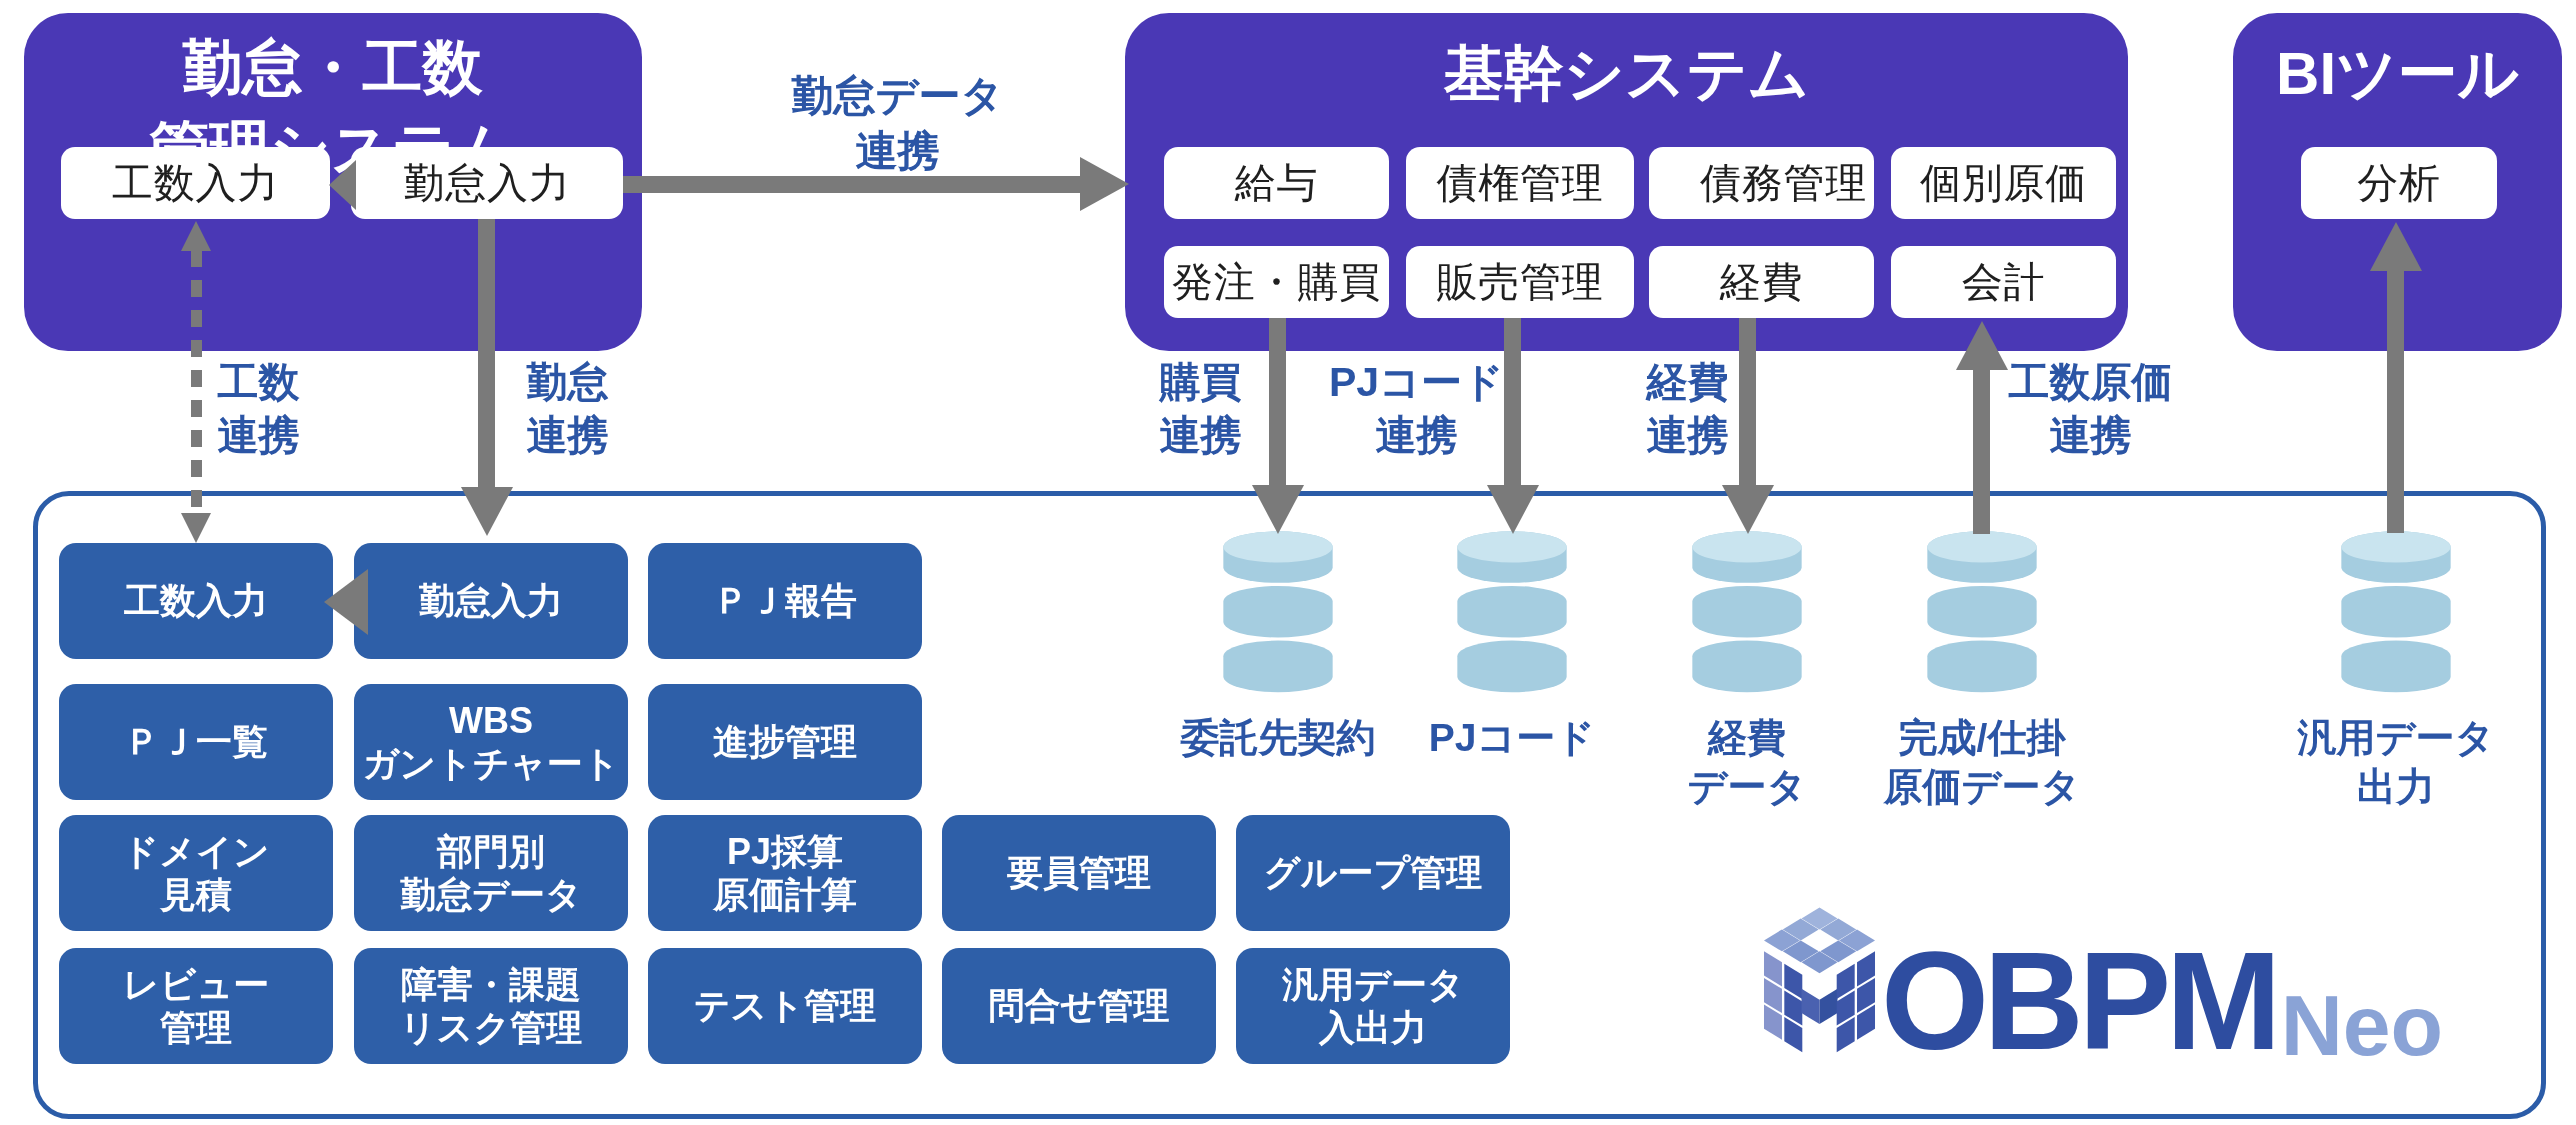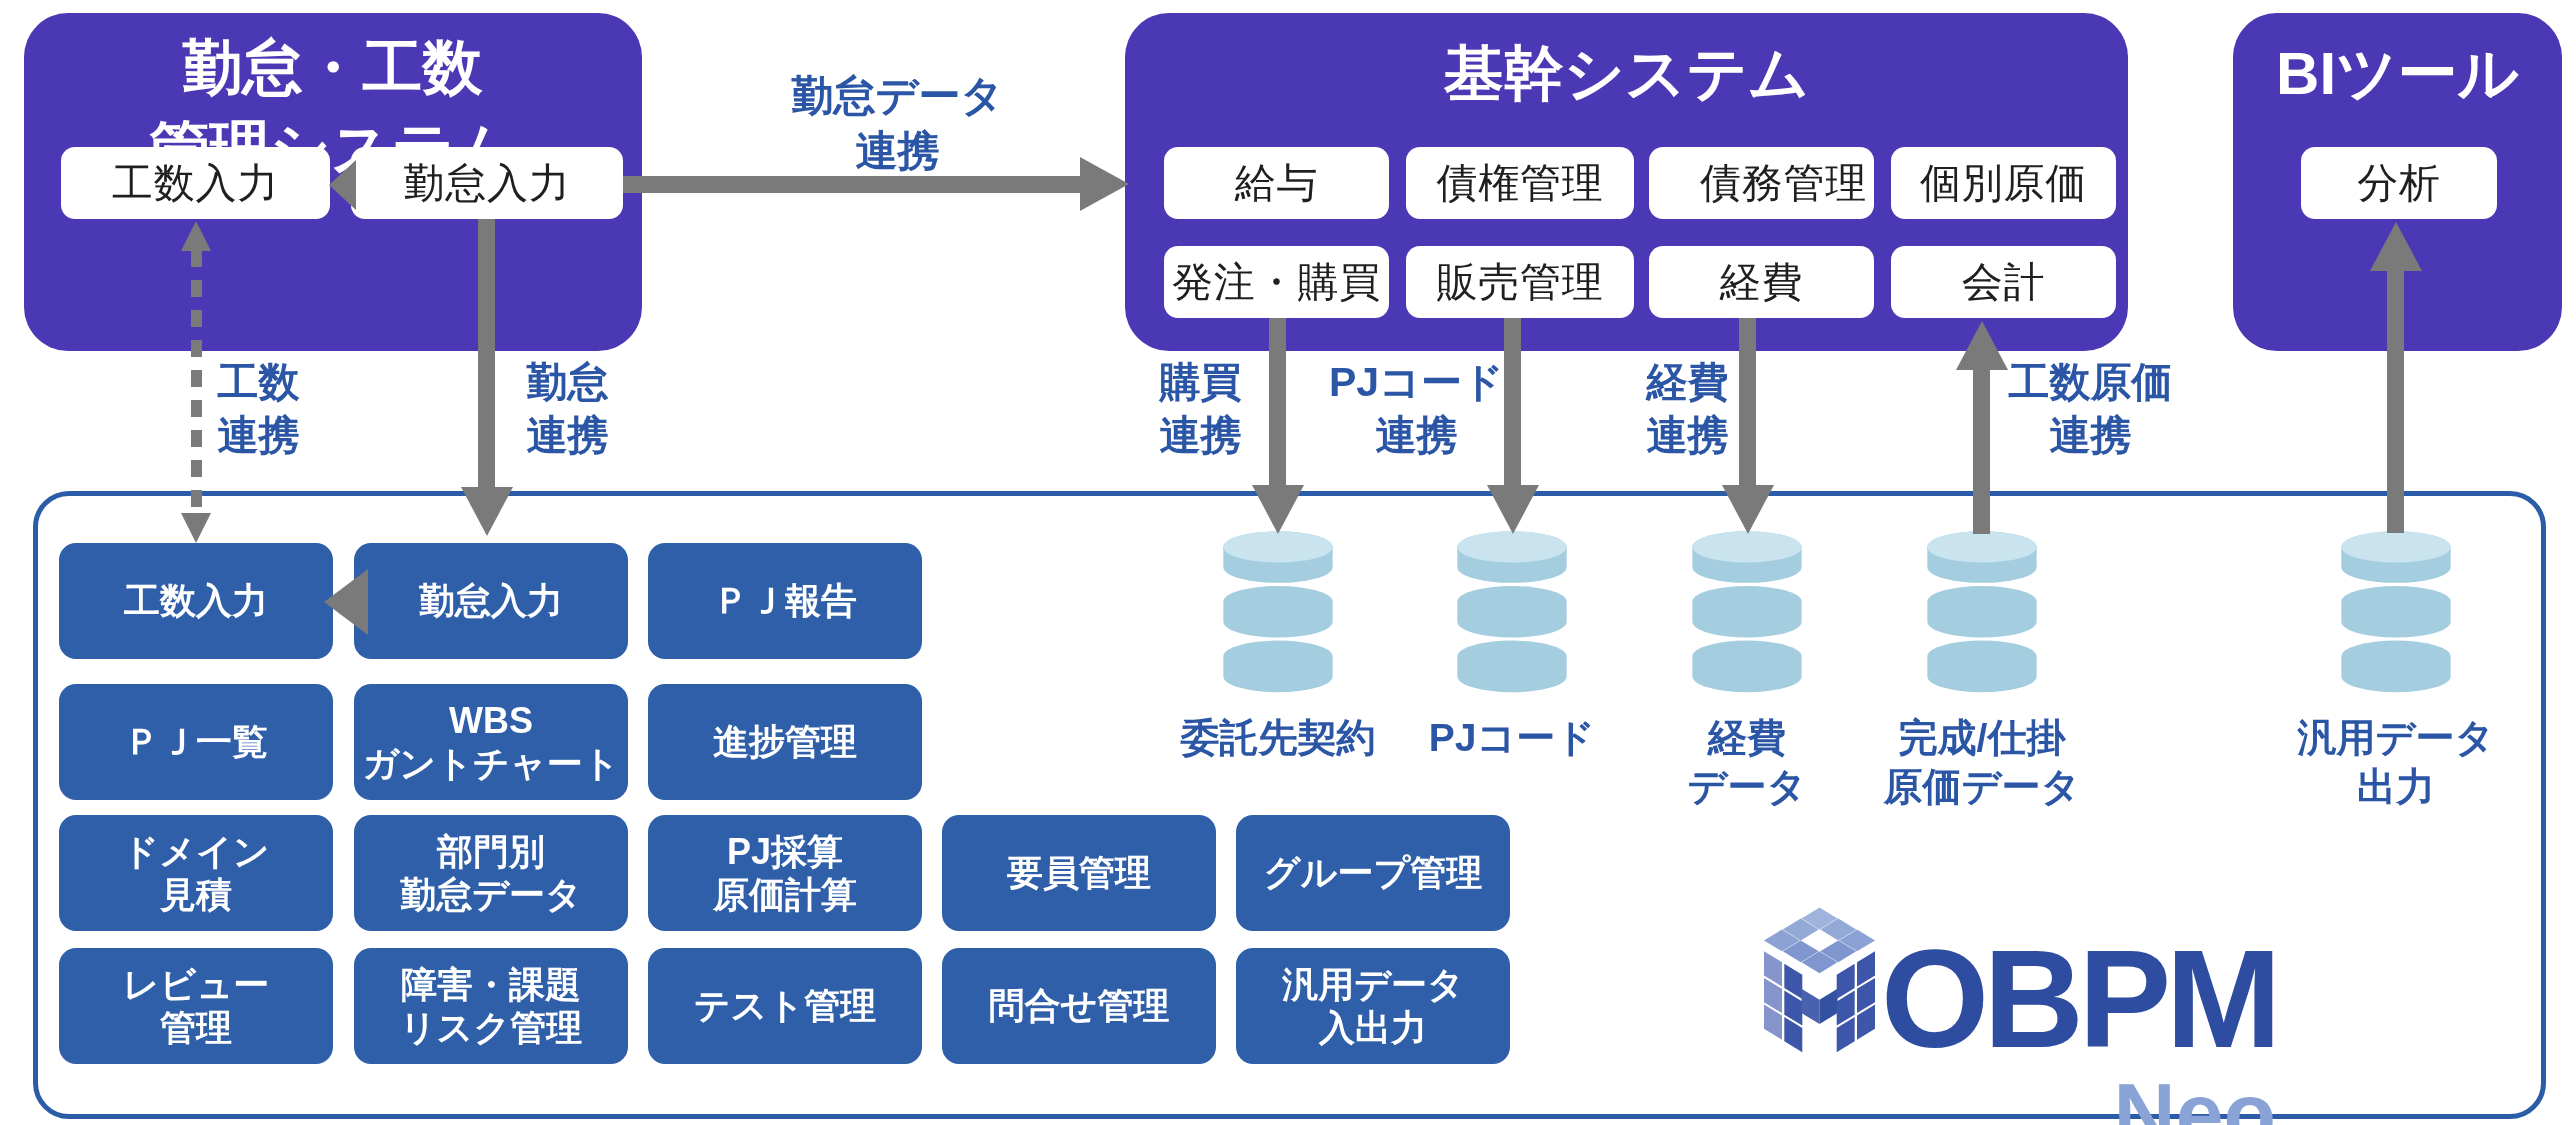--- a/index.html
+++ b/index.html
@@ -46,21 +46,21 @@
   .head-left-big { border-top:33px solid transparent; border-bottom:33px solid transparent; border-right:44px solid var(--arrow-gray); }
   .head-down  { border-left:26px solid transparent; border-right:26px solid transparent; border-top:49px solid var(--arrow-gray); }
   .head-up    { border-left:26px solid transparent; border-right:26px solid transparent; border-bottom:49px solid var(--arrow-gray); }
   .head-up-sm   { border-left:15.7px solid transparent; border-right:15.7px solid transparent; border-bottom:30px solid var(--arrow-gray); }
   .head-down-sm { border-left:15.7px solid transparent; border-right:15.7px solid transparent; border-top:30px solid var(--arrow-gray); }
   .dash-v {
     position:absolute; width:11px;
     background:repeating-linear-gradient(to bottom, var(--arrow-gray) 0 17px, transparent 17px 30px);
   }
   
-  .logo-text { position:absolute; left:1881px; top:929px; height:161px; display:flex; align-items:flex-end;flex-direction:column; }
+  .logo-text { position:absolute; left:1881px; top:909px; height:161px; display:flex; align-items:flex-end; }
   .logo-main { font-size:139px; font-weight:bold; letter-spacing:-5.5px; color:var(--logo-navy); line-height:1; }
   .logo-suffix { font-size:86px; font-weight:bold; color:var(--logo-light); line-height:1.05; padding-left:4.7px; }
 </style>
 </head>
 <body>
 
 <div class="stage">
 
   <div class="obpm-container"></div>
 

